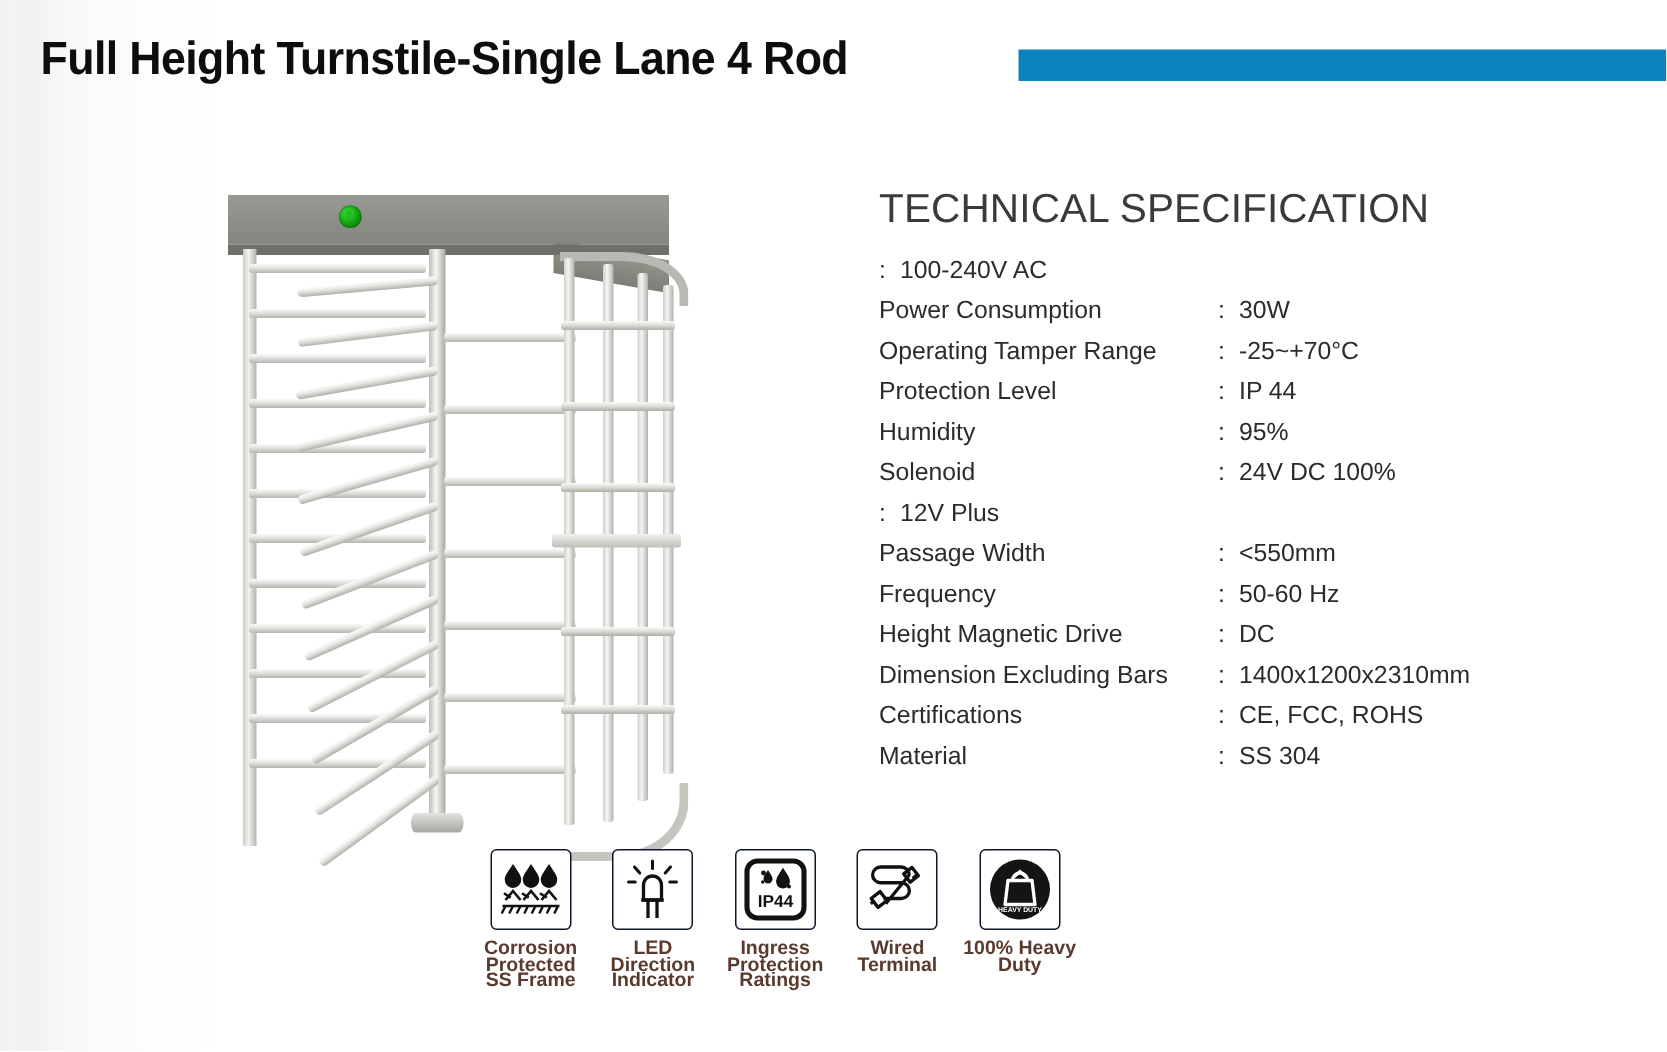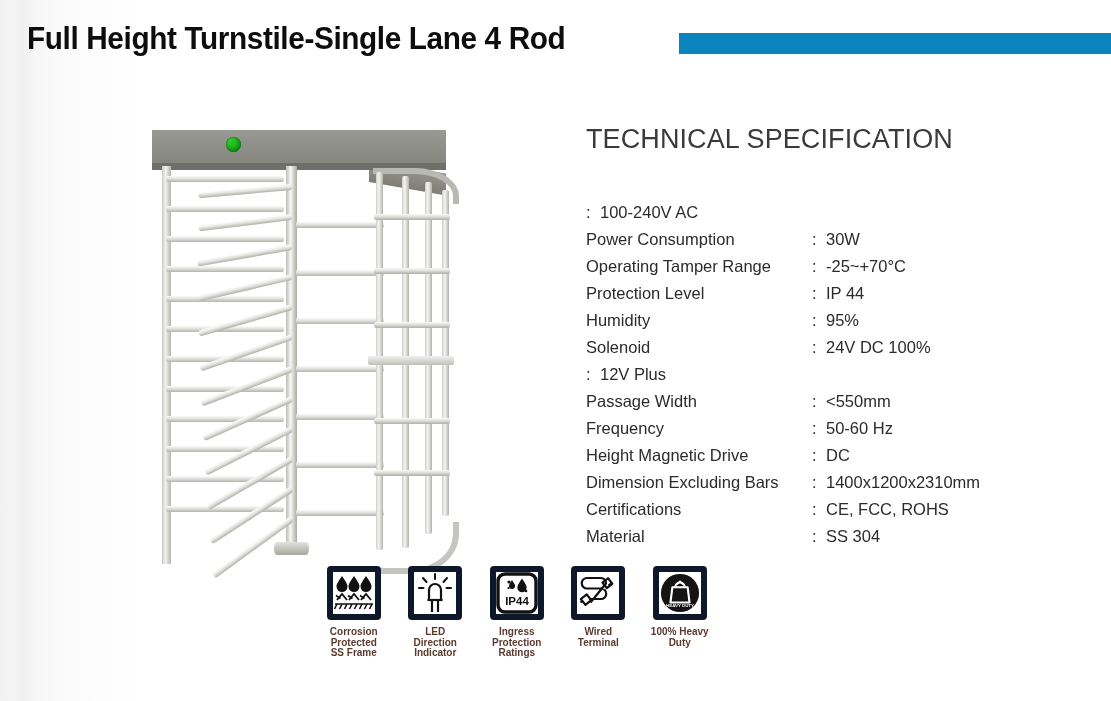--- a/index.html
+++ b/index.html
@@ -184,50 +184,49 @@
     width: 226px;
     flex: 0 0 226px;
     white-space: nowrap;
   }
   .spec-colon {
     width: 14px;
     flex: 0 0 14px;
   }
   .spec-value {
     white-space: nowrap;
-    margin-top: 32px;
   }
 
   
   #feature-badges {
     position: absolute;
     left: 313px; top: 566px;
     width: 490px; height: 95px;
     display: flex;
     gap: 0px;
   }
   .badge {
     width: 81.5px;
     display: flex;
     flex-direction: column;
     align-items: center;
   }
   .badge-box {
     width: 54px; height: 54px;
-    border: 6px solid #0f172a;
+    border: 1px solid #0f172a;
     border-radius: 4px;
     background: #ffffff;
     display: flex;
     align-items: center;
     justify-content: center;
     box-sizing: border-box;
   }
   .badge-label {
     margin-top: 7px;
-    font-size: 10px;
+    font-size: 13px;
     line-height: 10.5px;
     color: #5a3a2e;
     text-align: center;
     font-weight: bold;
     white-space: pre-line;
   }
 </style>
 </head>
 <body>
 

